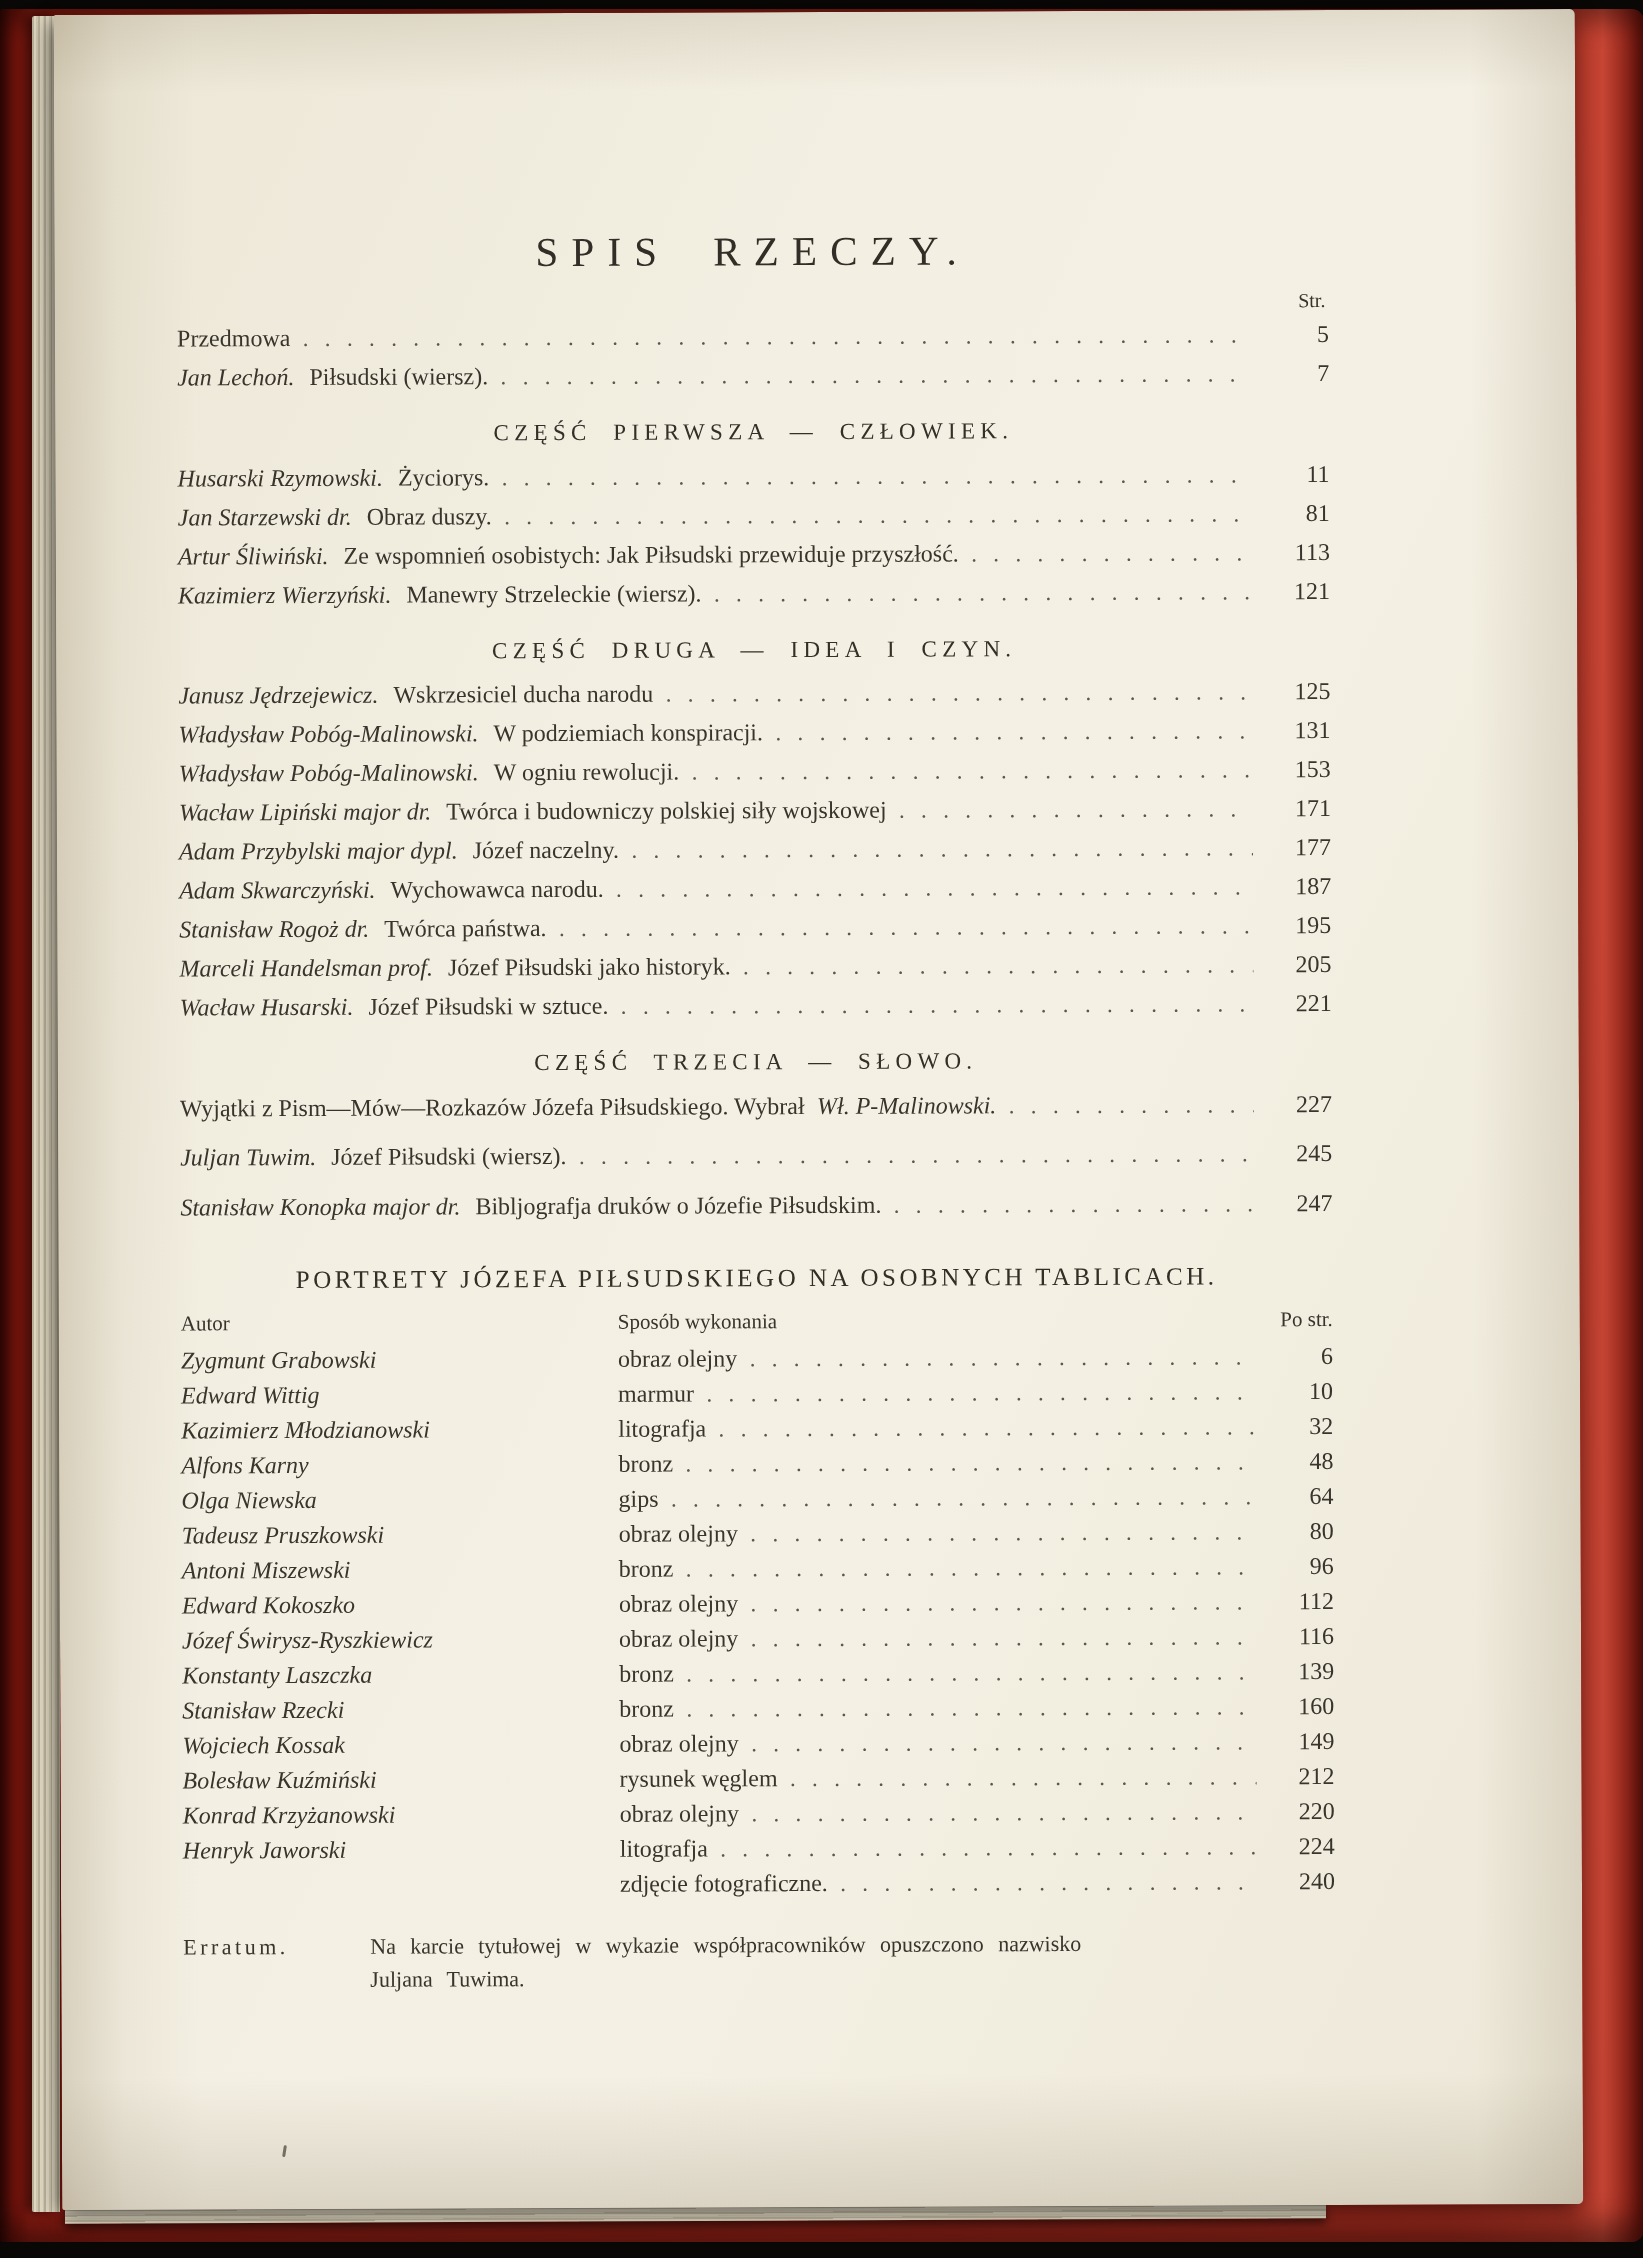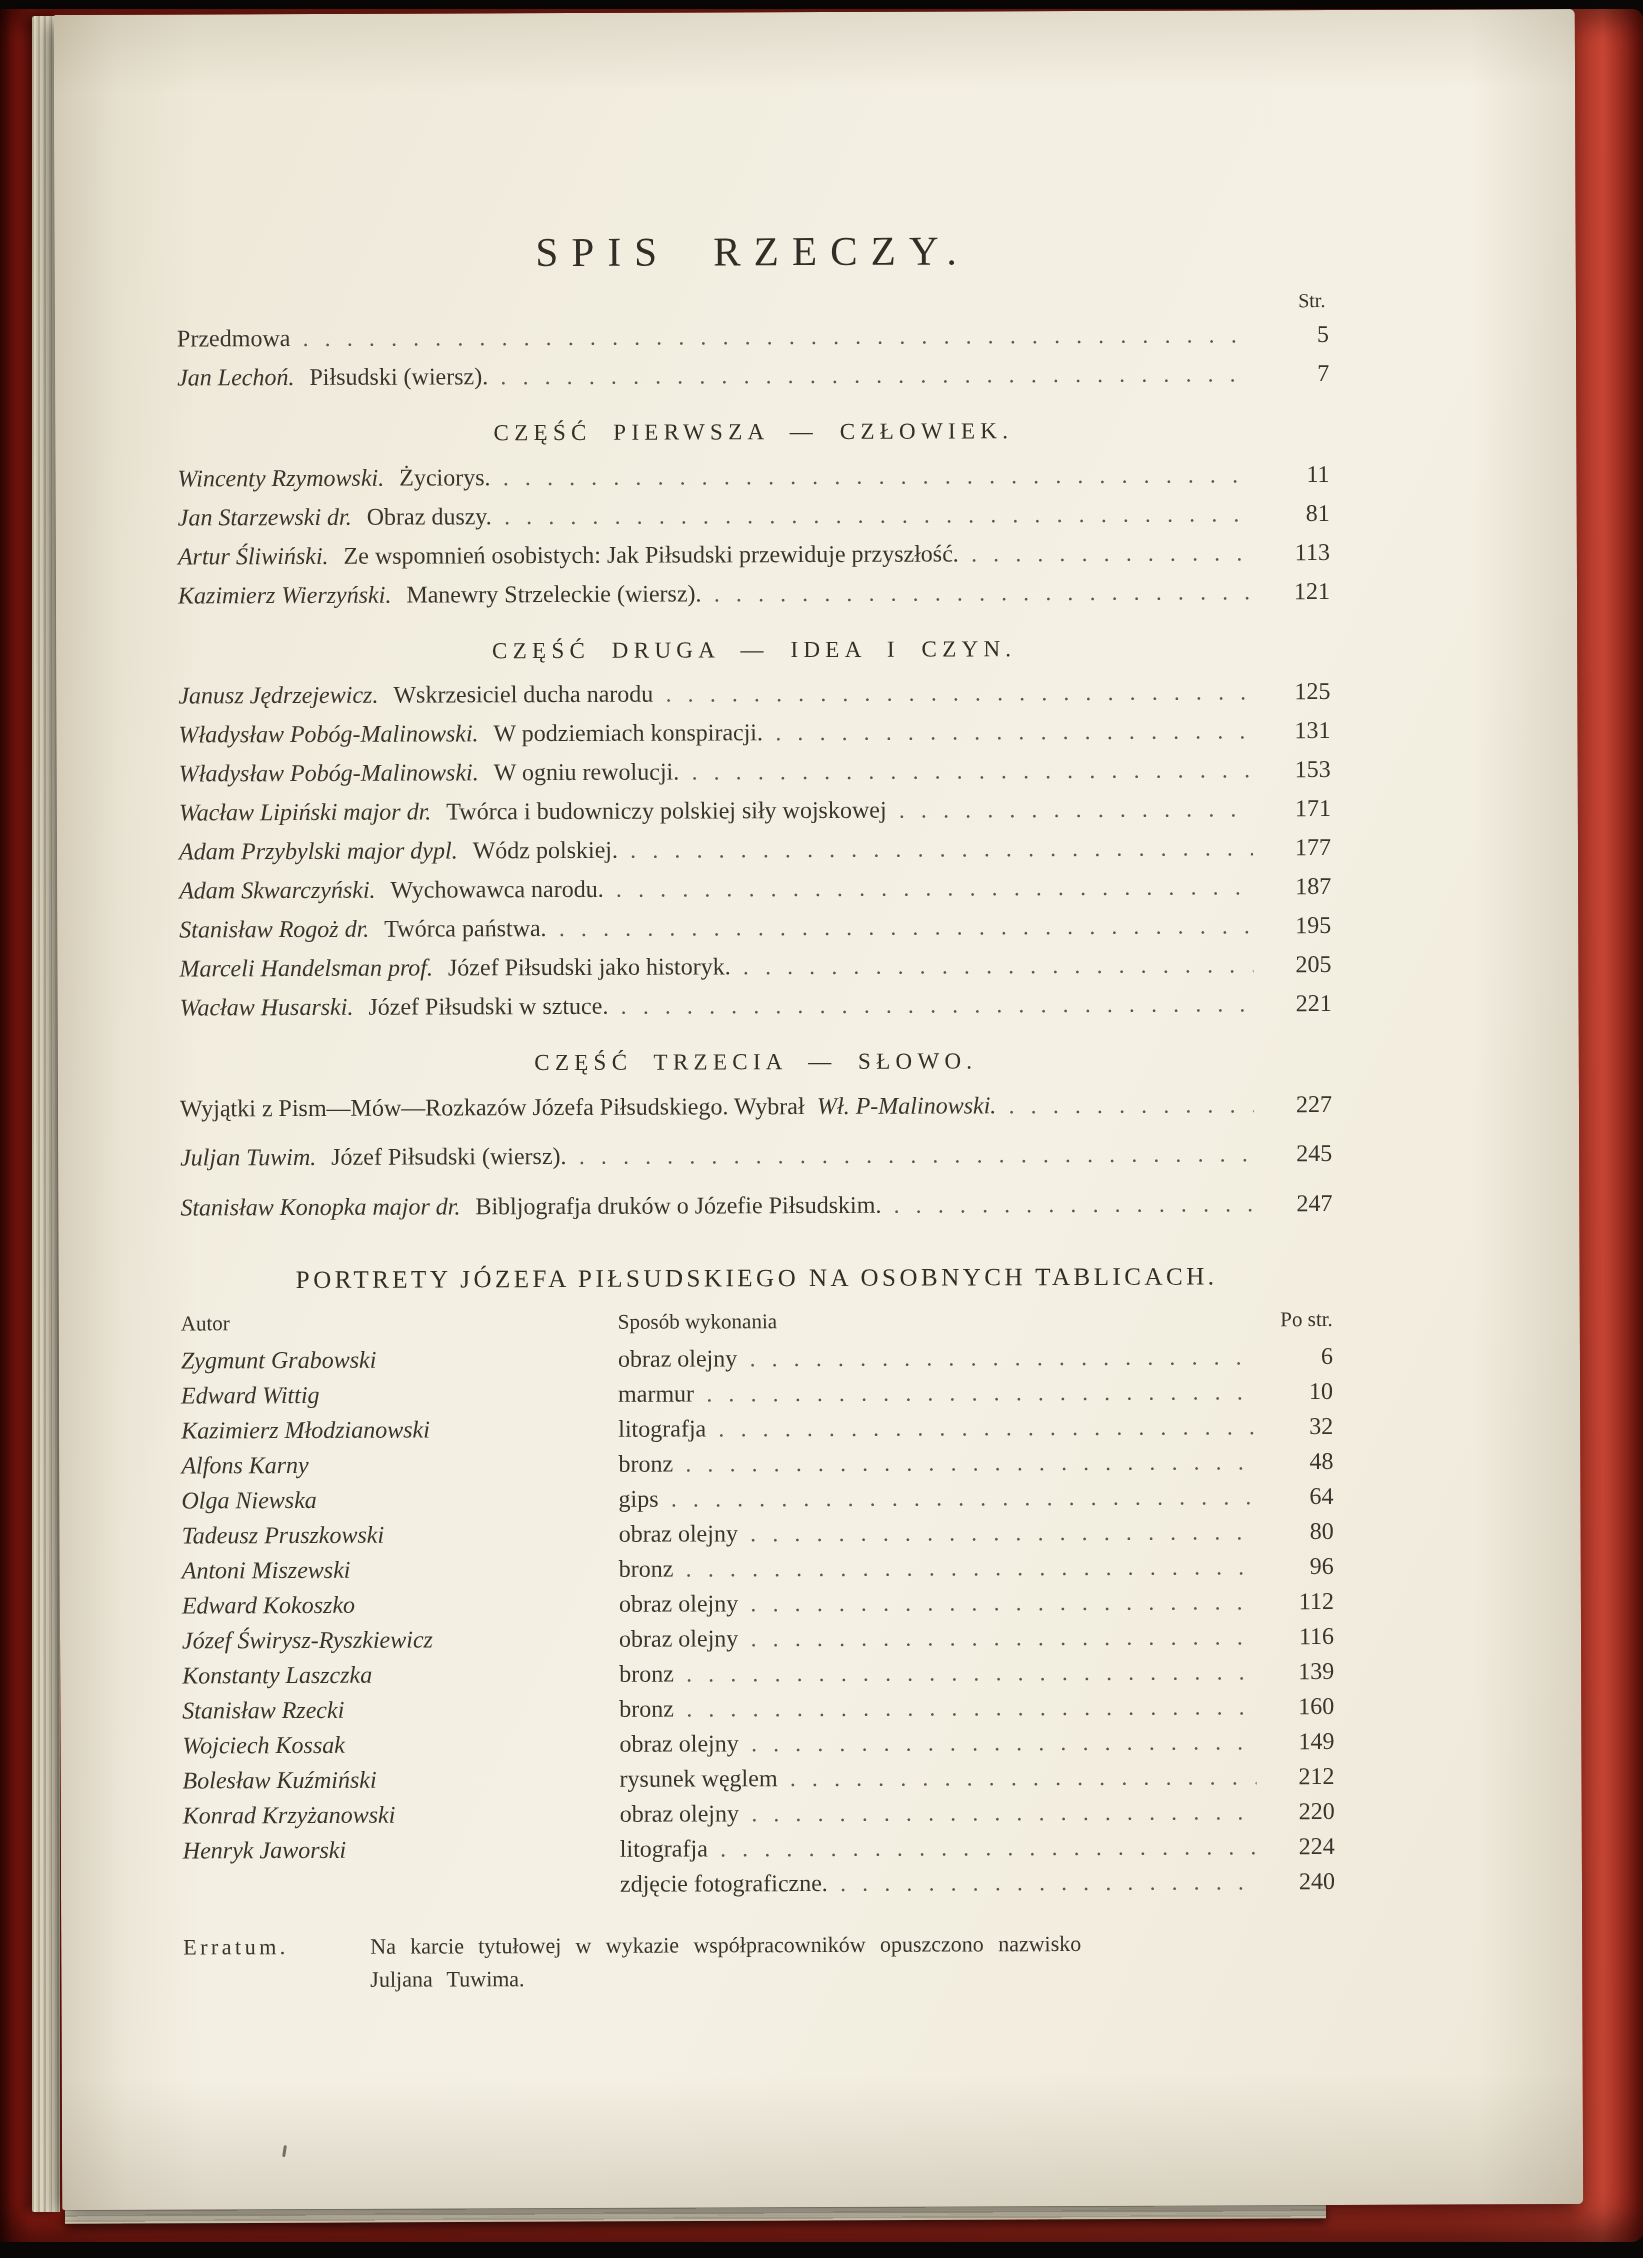--- a/index.html
+++ b/index.html
@@ -87,21 +87,21 @@
           <div class="toc-row">
             <span class="toc-text"><span class="author">Jan Lechoń.</span><span class="work">Piłsudski (wiersz).</span></span>
             <span class="leader"></span>
             <span class="pg">7</span>
           </div>
         </div>
       <div id="sections">
           <section class="toc-section">
             <h2 class="section-heading">CZĘŚĆ PIERWSZA — CZŁOWIEK.</h2>
             <div class="toc-row">
-              <span class="toc-text"><span class="author">Wincenty Rzymowski.</span><span class="work">Życiorys.</span></span>
+              <span class="toc-text"><span class="author">Husarski Rzymowski.</span><span class="work">Życiorys.</span></span>
               <span class="leader"></span>
               <span class="pg">11</span>
             </div>
             <div class="toc-row">
               <span class="toc-text"><span class="author">Jan Starzewski dr.</span><span class="work">Obraz duszy.</span></span>
               <span class="leader"></span>
               <span class="pg">81</span>
             </div>
             <div class="toc-row">
               <span class="toc-text"><span class="author">Artur Śliwiński.</span><span class="work">Ze wspomnień osobistych: Jak Piłsudski przewiduje przyszłość.</span></span>
@@ -130,21 +130,21 @@
               <span class="toc-text"><span class="author">Władysław Pobóg-Malinowski.</span><span class="work">W ogniu rewolucji.</span></span>
               <span class="leader"></span>
               <span class="pg">153</span>
             </div>
             <div class="toc-row">
               <span class="toc-text"><span class="author">Wacław Lipiński major dr.</span><span class="work">Twórca i budowniczy polskiej siły wojskowej</span></span>
               <span class="leader"></span>
               <span class="pg">171</span>
             </div>
             <div class="toc-row">
-              <span class="toc-text"><span class="author">Adam Przybylski major dypl.</span><span class="work">Wódz polskiej.</span></span>
+              <span class="toc-text"><span class="author">Adam Przybylski major dypl.</span><span class="work">Józef naczelny.</span></span>
               <span class="leader"></span>
               <span class="pg">177</span>
             </div>
             <div class="toc-row">
               <span class="toc-text"><span class="author">Adam Skwarczyński.</span><span class="work">Wychowawca narodu.</span></span>
               <span class="leader"></span>
               <span class="pg">187</span>
             </div>
             <div class="toc-row">
               <span class="toc-text"><span class="author">Stanisław Rogoż dr.</span><span class="work">Twórca państwa.</span></span>

